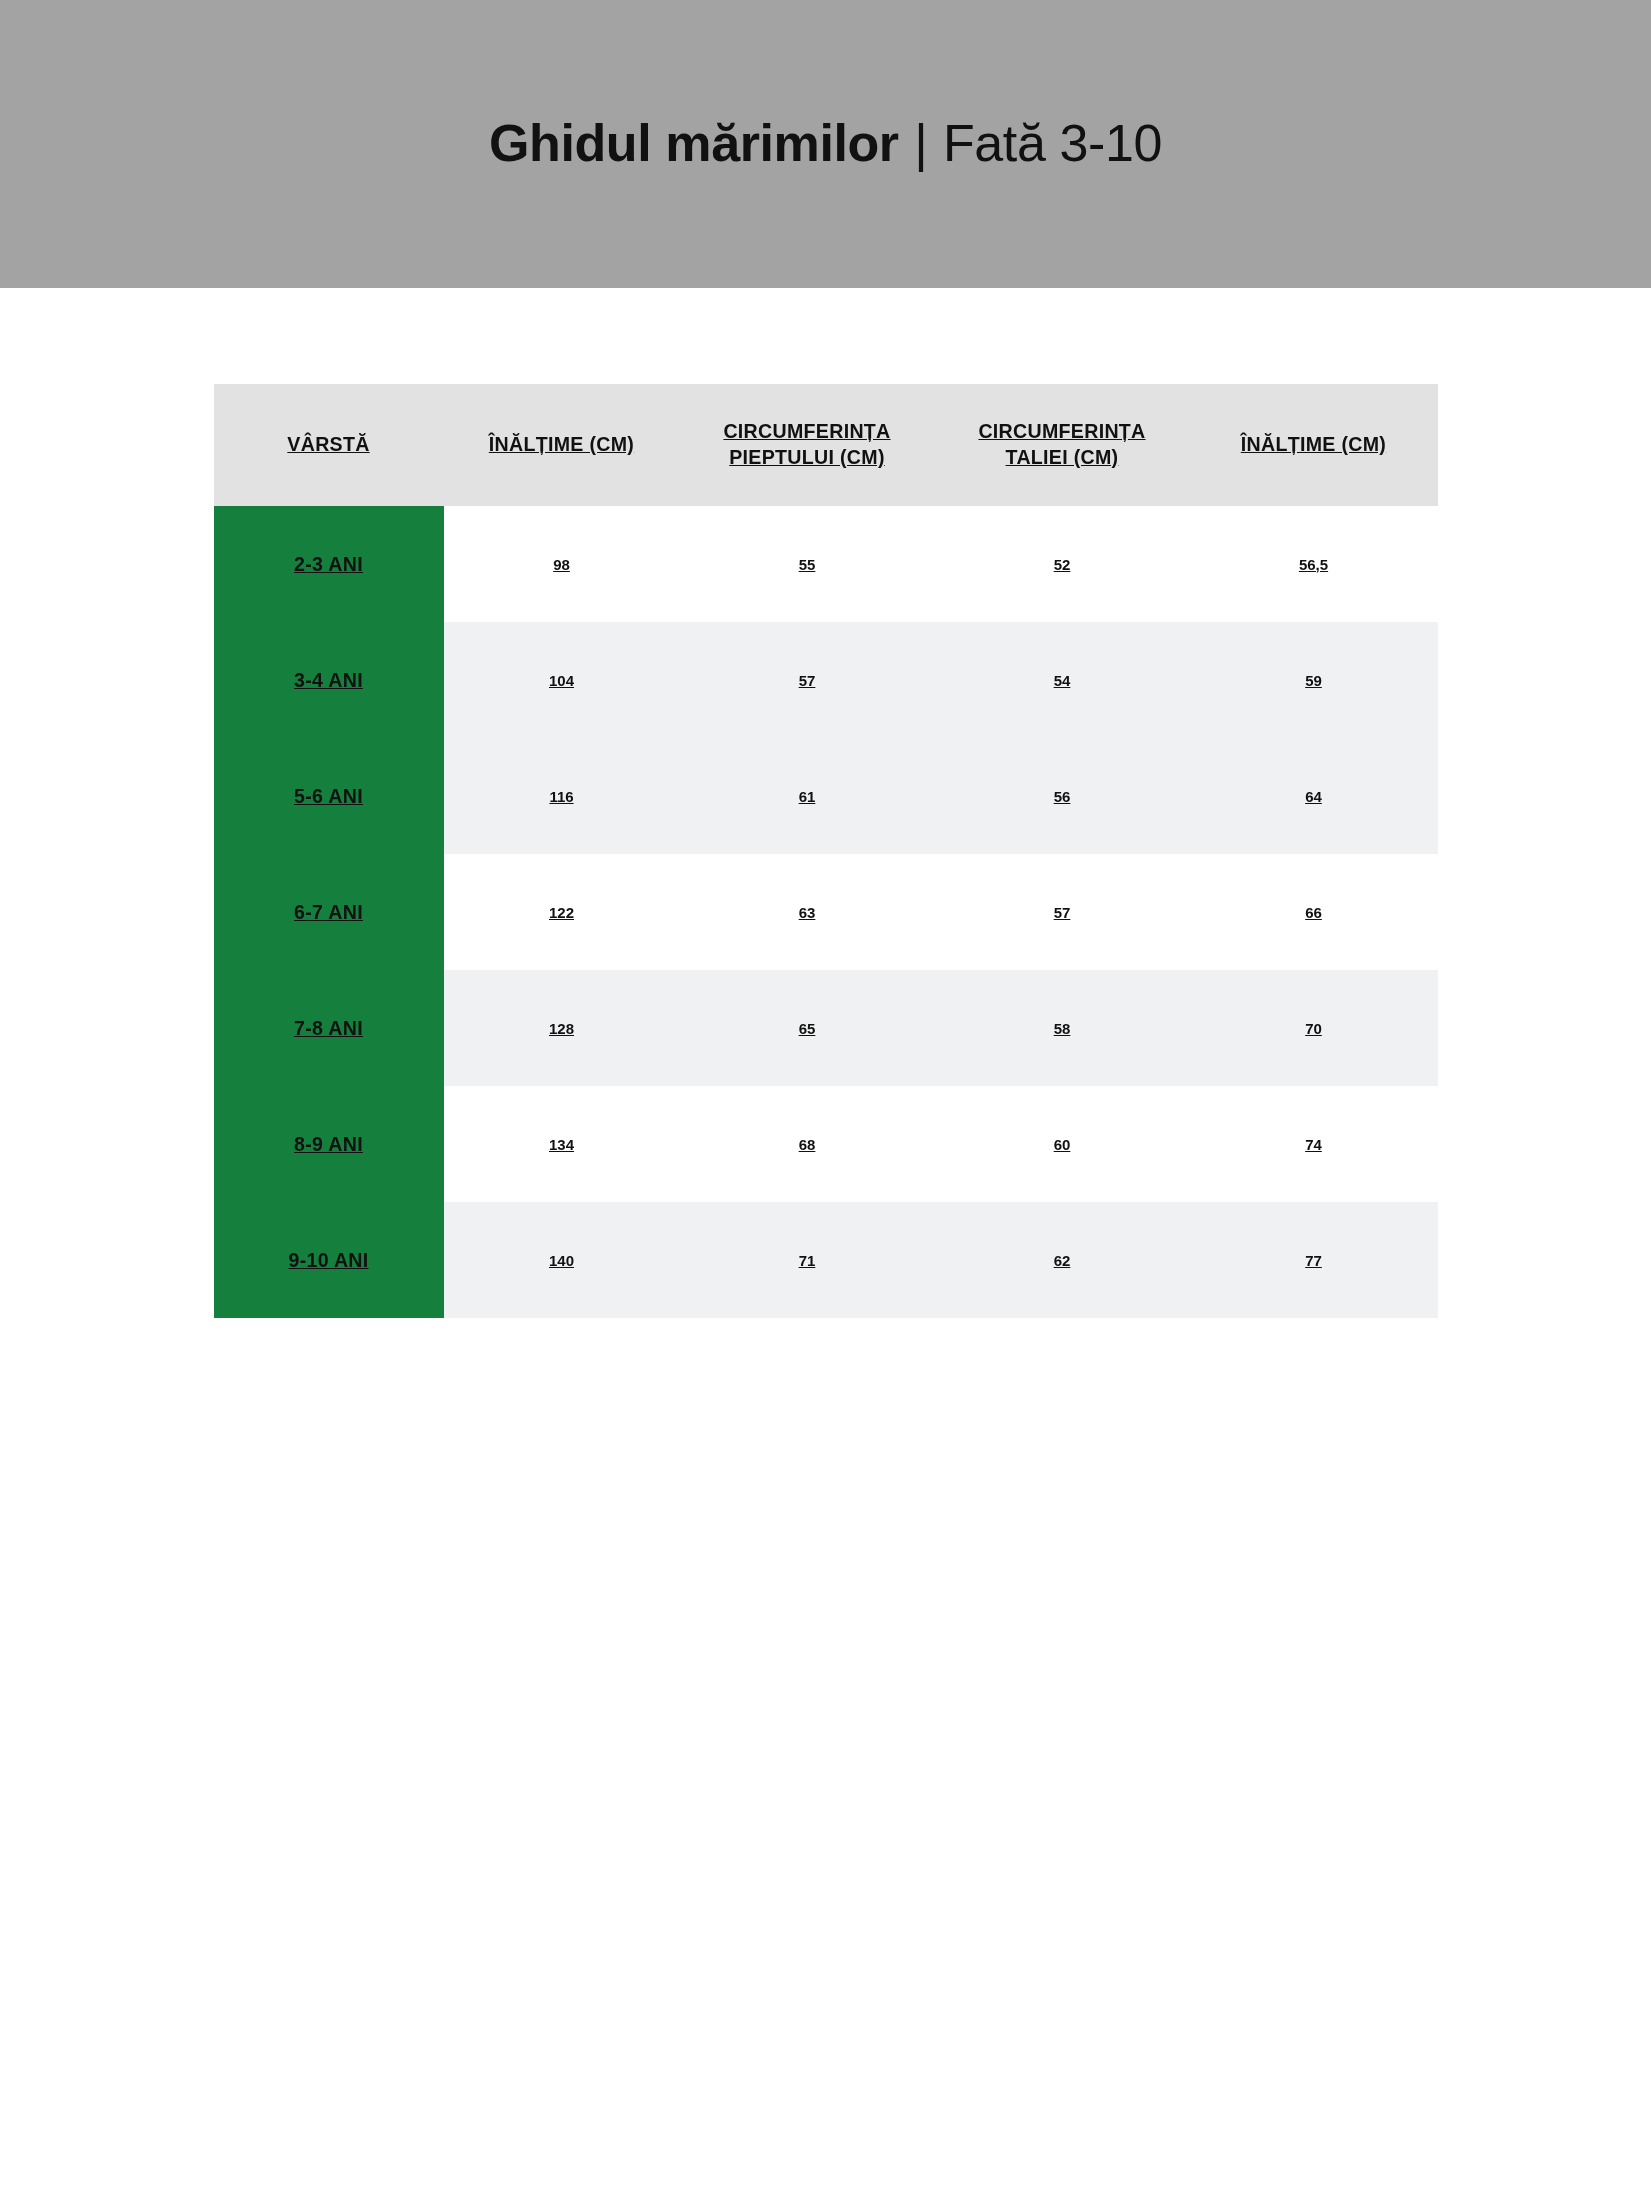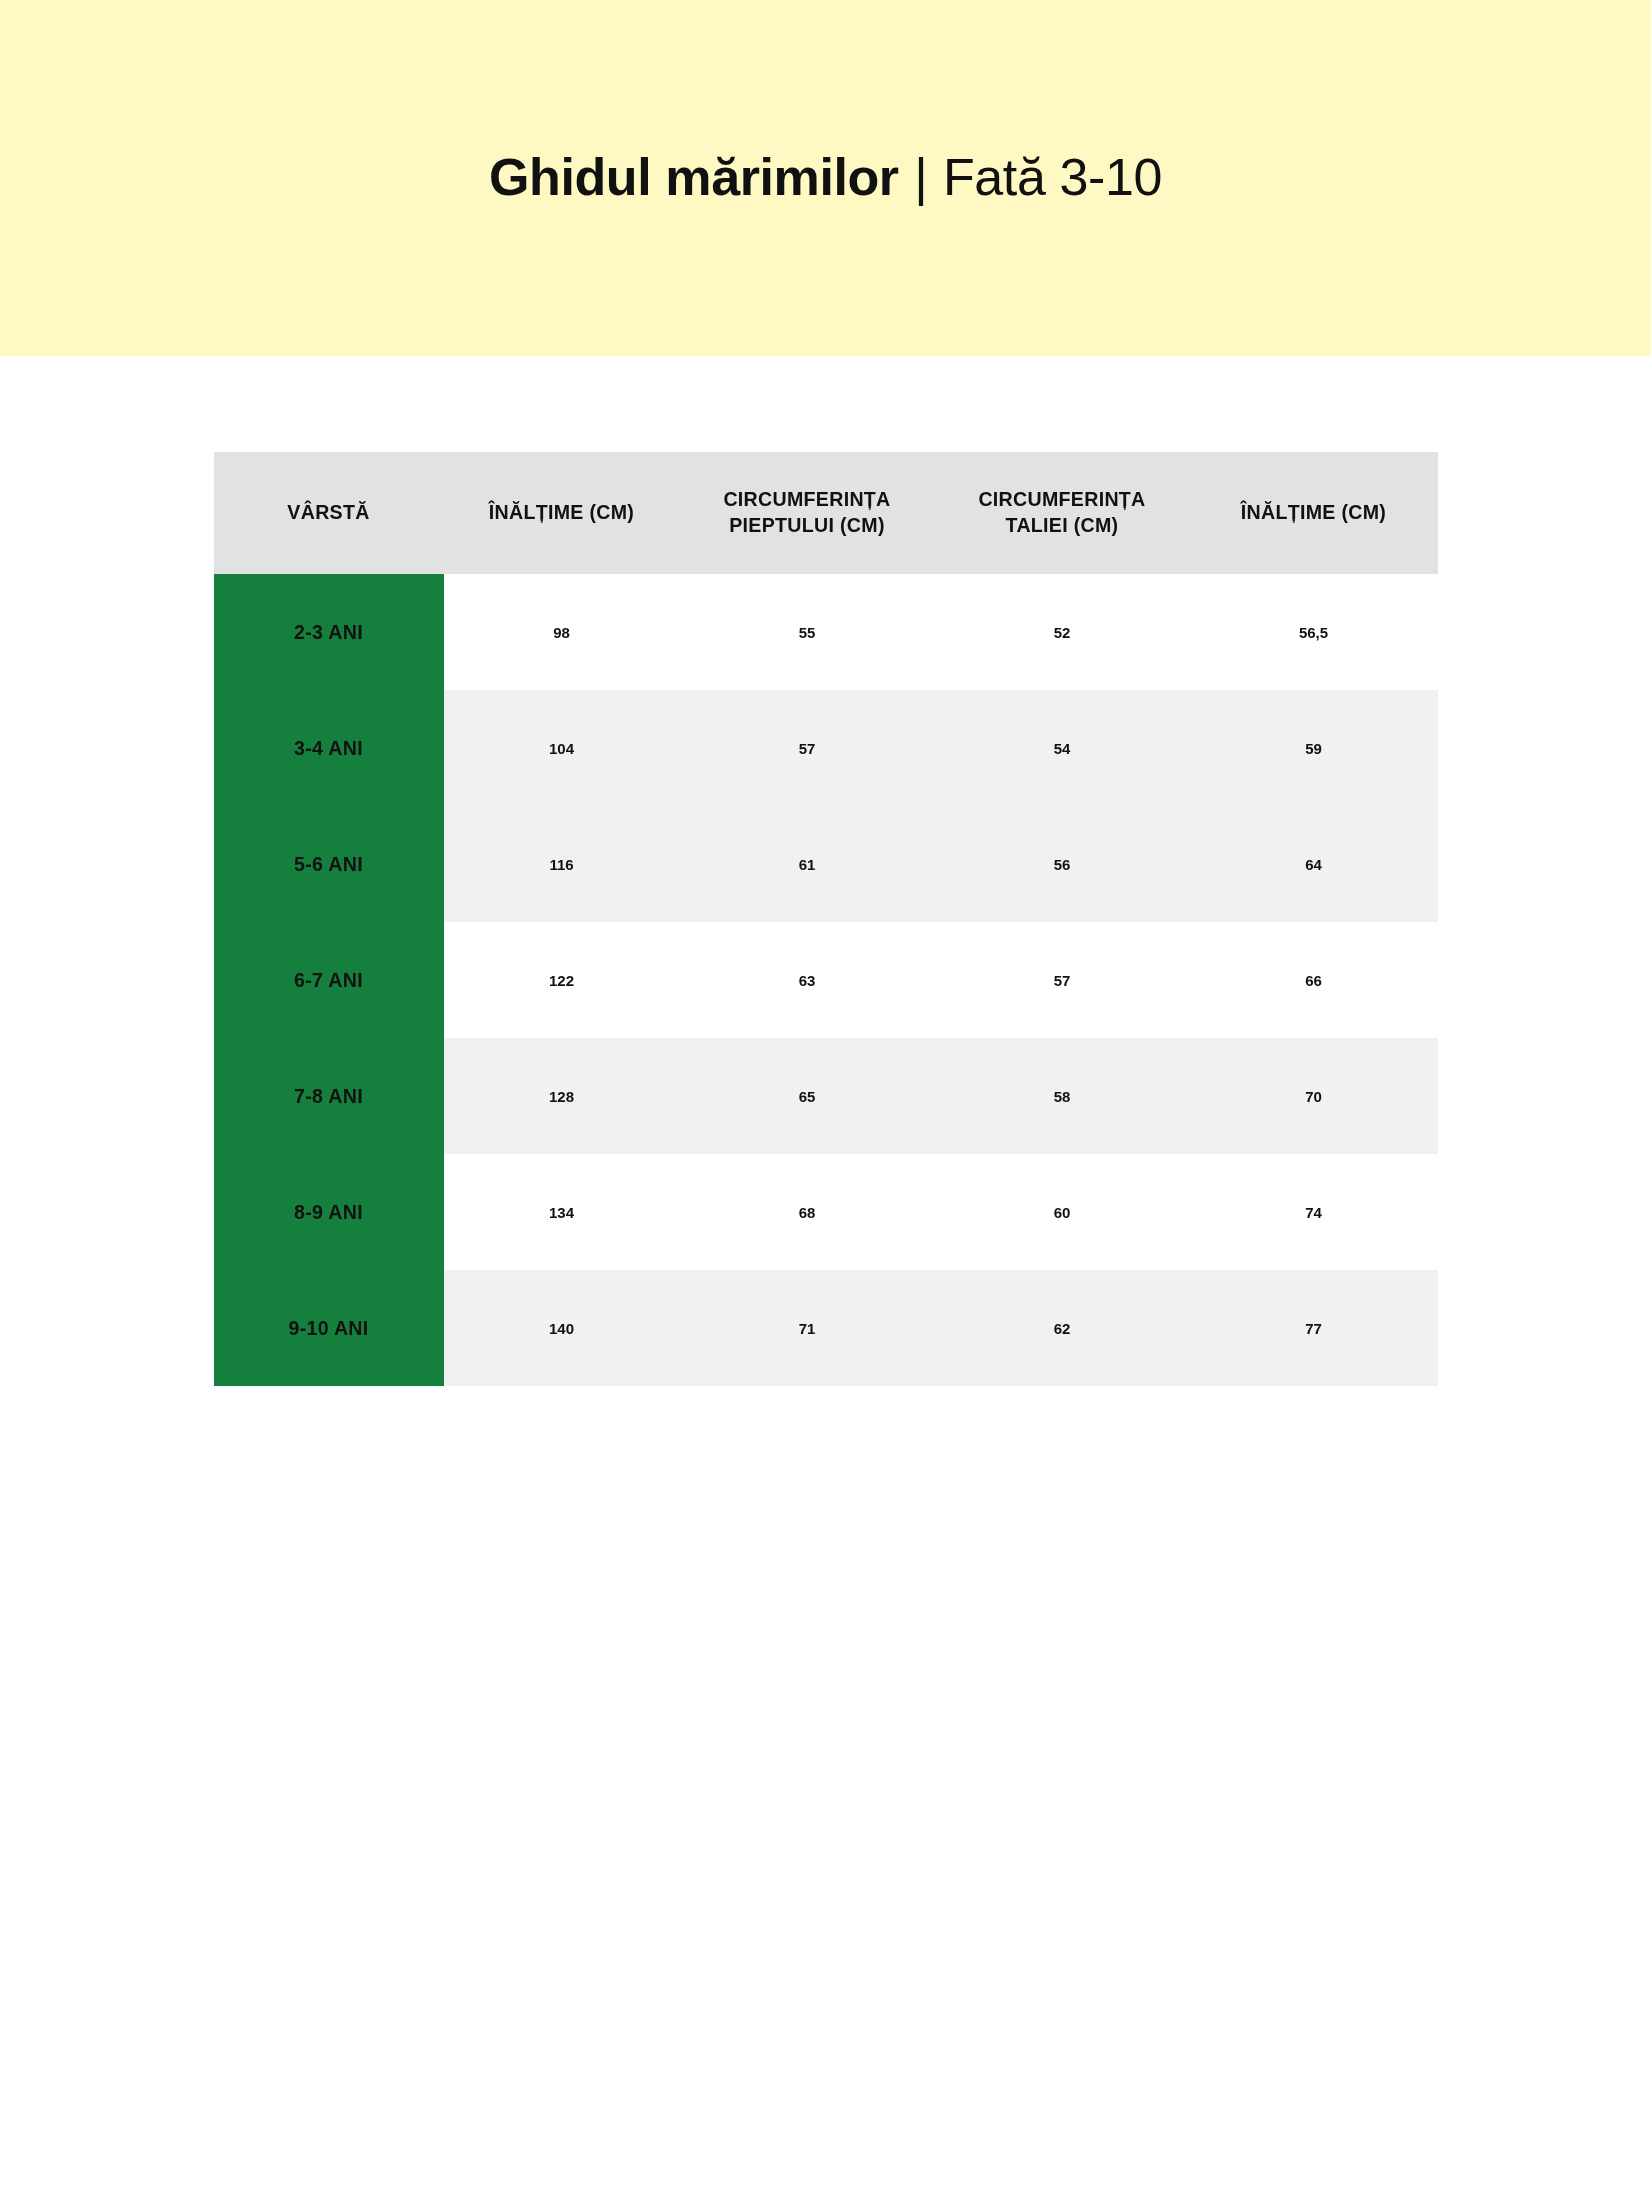--- a/index.html
+++ b/index.html
@@ -13,22 +13,22 @@
     height: 2201px;
     font-family: "Liberation Sans", sans-serif;
     color: #111111;
     overflow: hidden;
     position: relative;
   }
 
   
   .header-band {
     width: 100%;
-    height: 356px;
-    background: #fef9c3;
+    height: 288px;
+    background: #a3a3a3;
     display: flex;
     align-items: center;
     justify-content: center;
     box-sizing: border-box;
   }
   .header-title {
     font-size: 52px;
     line-height: 1.1;
     letter-spacing: -0.4px;
     white-space: nowrap;
@@ -45,20 +45,21 @@
     color: #111111;
   }
   .header-title .light {
     font-weight: normal;
   }
 
   
   .table-wrap {
     margin: 96px auto 0 auto;
     width: 1224px;
+    text-decoration: underline;
   }
   table.size-table {
     width: 100%;
     border-collapse: collapse;
     table-layout: fixed;
   }
   table.size-table col.c-age   { width: 230px; }
   table.size-table col.c-h     { width: 236px; }
   table.size-table col.c-chest { width: 255px; }
   table.size-table col.c-waist { width: 255px; }

